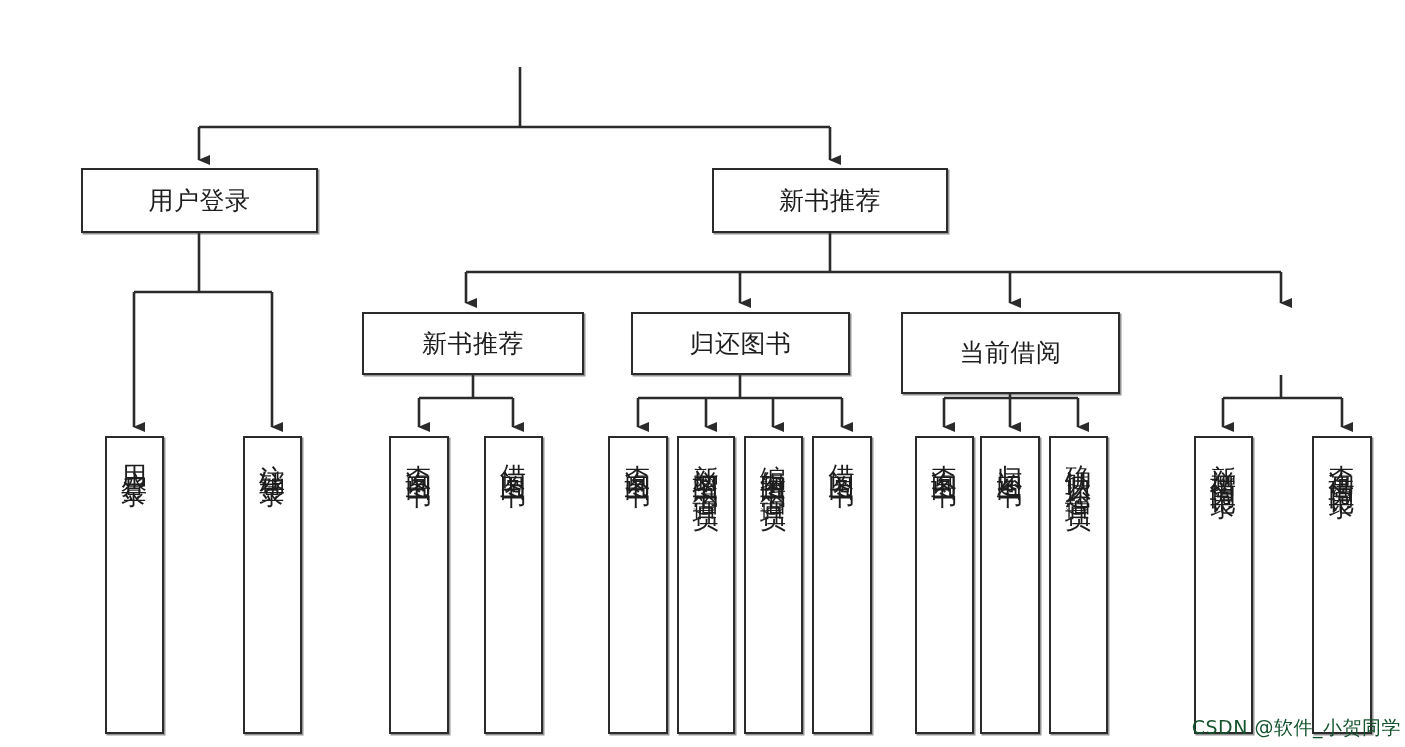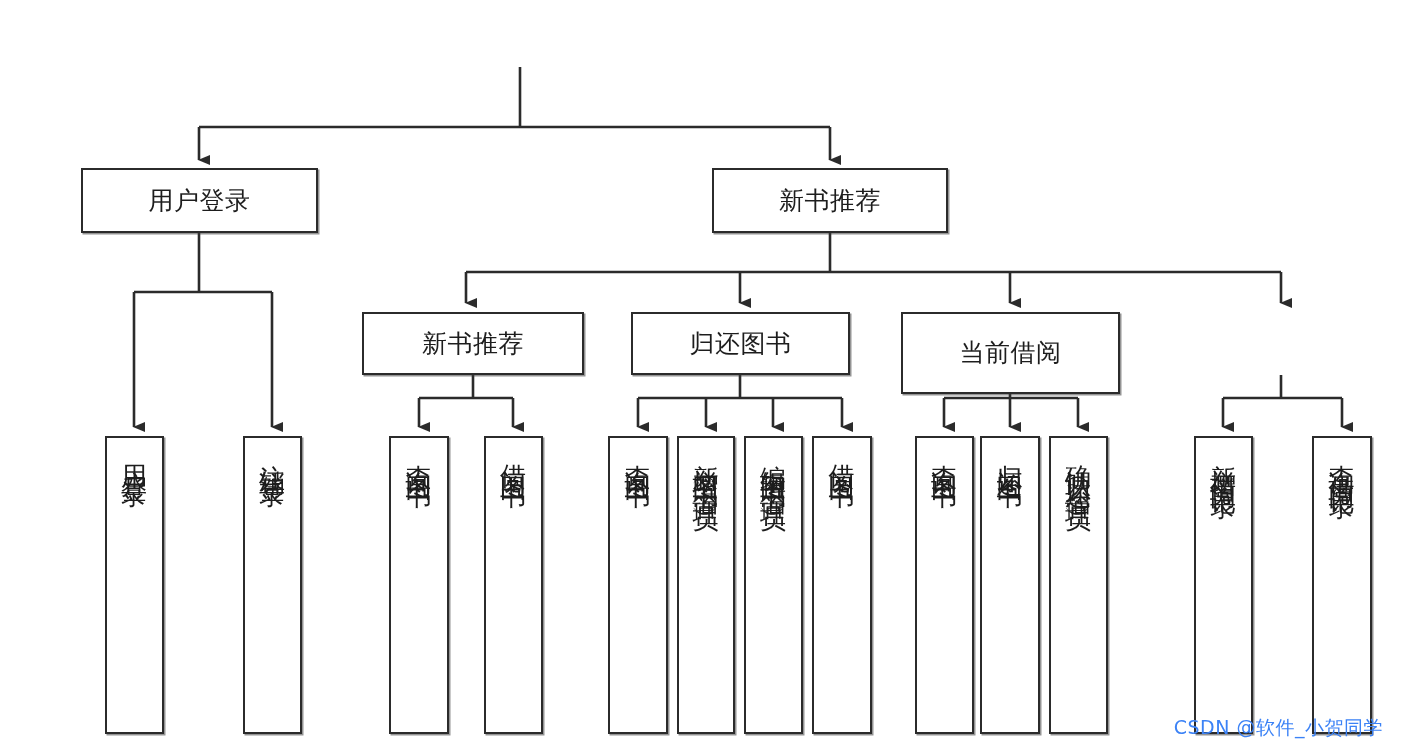--- a/index.html
+++ b/index.html
@@ -37,22 +37,22 @@
     writing-mode:vertical-rl;
     text-orientation:upright;
     font-size:26px;
     line-height:1.0;
     letter-spacing:6px;
     white-space:pre;
   }
 
   #watermark{
     position:absolute;
-    right:22px;bottom:6px;
-    color:#3b82f6;
+    right:4px;bottom:6px;
+    color:#14532d;
     font-size:19px;
     letter-spacing:.5px;
     pointer-events:none;
     white-space:nowrap;
   }
 </style>
 </head>
 <body>
 
 <div id="stage">

